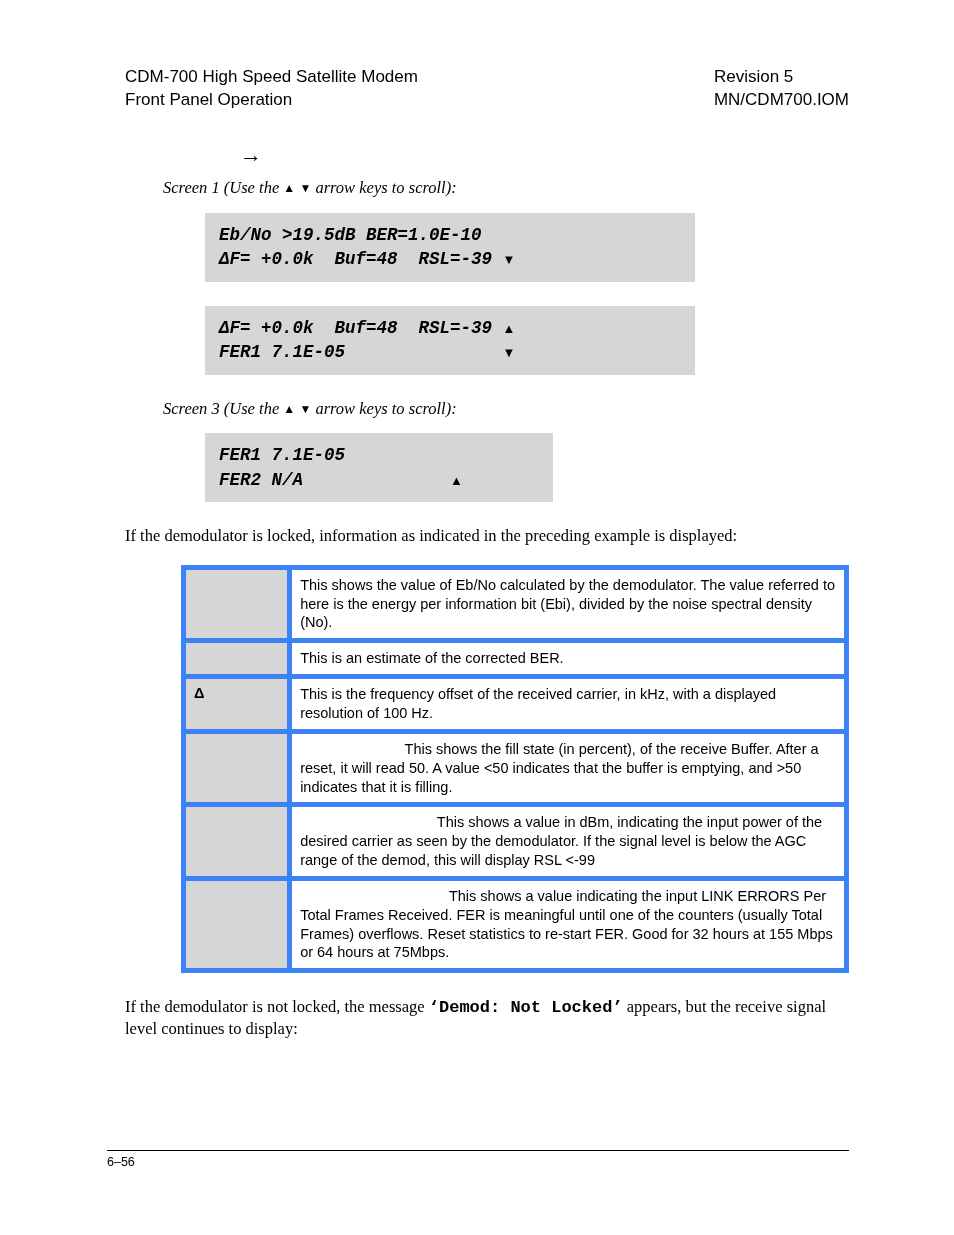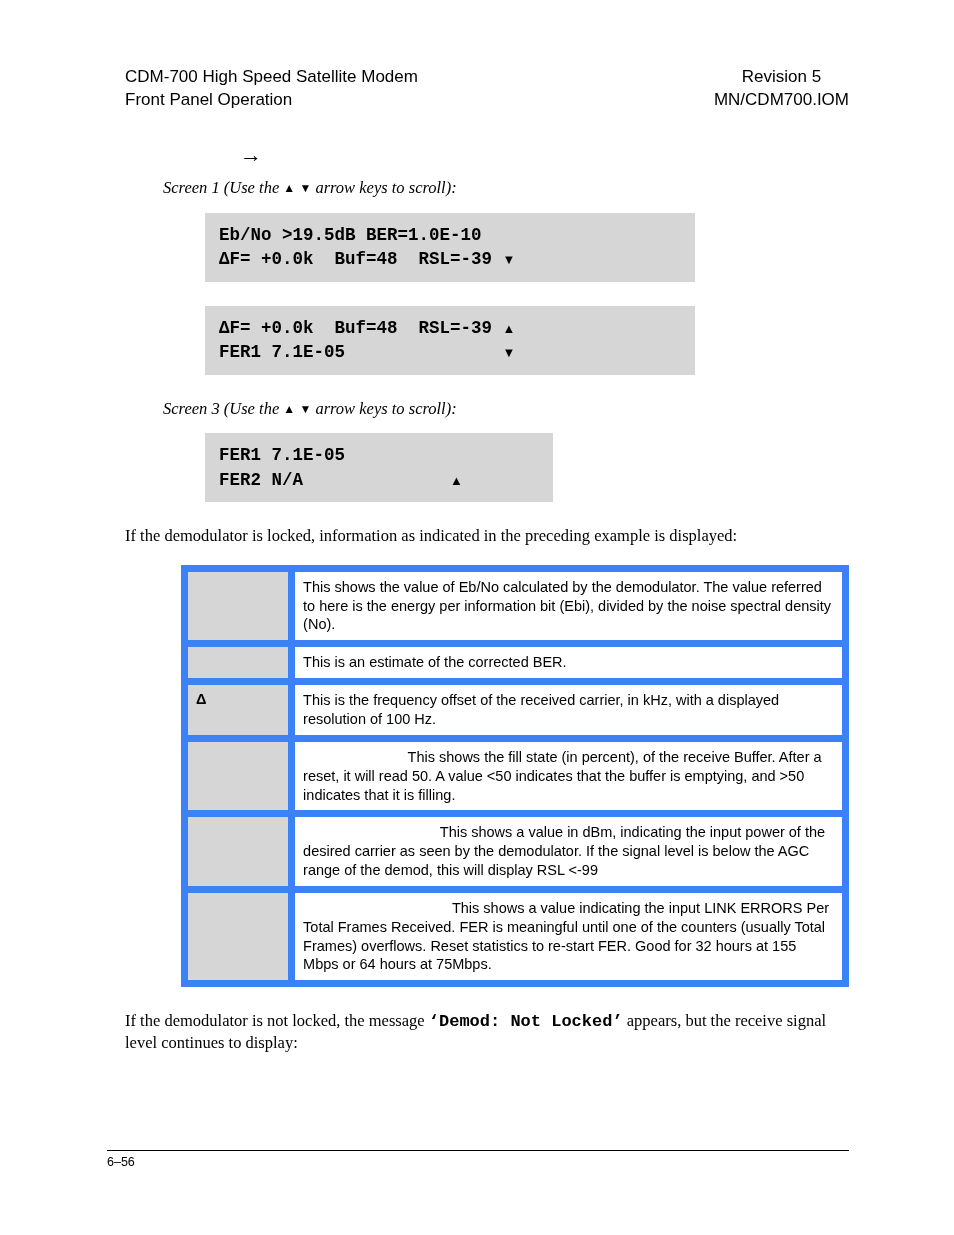--- a/index.html
+++ b/index.html
@@ -18,21 +18,21 @@
     box-sizing: border-box;
   }
   .header {
     display: flex;
     justify-content: space-between;
     font-family: Arial, Helvetica, sans-serif;
     font-size: 17px;
     line-height: 1.35;
     margin-bottom: 30px;
   }
-  .header .right { text-align: center; }
+  .header .right { text-align: left; }
   .arrow-lead {
     margin-left: 115px;
     font-size: 22px;
     font-weight: bold;
     margin-bottom: 10px;
   }
   .para {
     font-size: 16.5px;
     margin: 0 0 14px 38px;
     line-height: 1.25;
@@ -47,30 +47,31 @@
     margin: 0 16px 24px 80px;
     width: 490px;
     background: #d6d6d6;
     padding: 10px 6px 10px 14px;
     font-family: "Courier New", Courier, monospace;
     font-weight: bold;
     font-size: 17.5px;
     line-height: 1.4;
     box-sizing: border-box;
     white-space: pre;
+    font-style: italic;
   }
   .lcd .tri { font-family: Arial, sans-serif; font-size: 13px; }
   .table {
     margin: 18px 0 24px 56px;
     border-collapse: collapse;
     font-family: Arial, Helvetica, sans-serif;
     font-size: 14.5px;
   }
   .table td {
-    border: 7px solid #3b82f6;
+    border: 5px solid #3b82f6;
     vertical-align: top;
     padding: 6px 8px;
   }
   .table td.label {
     background: #d6d6d6;
     width: 86px;
     font-weight: bold;
     font-family: Arial, Helvetica, sans-serif;
   }
   .table td.desc {

